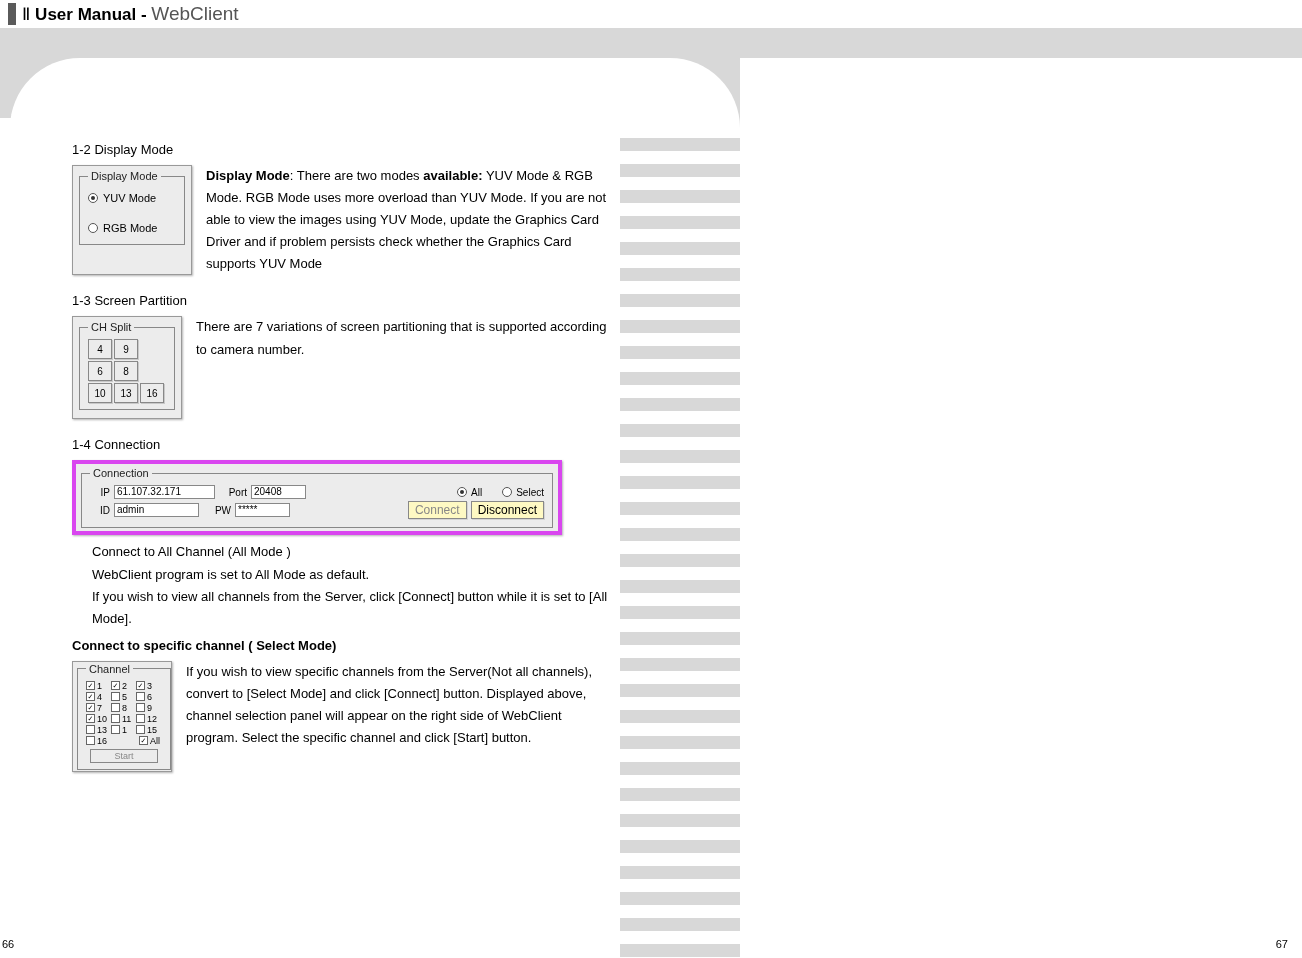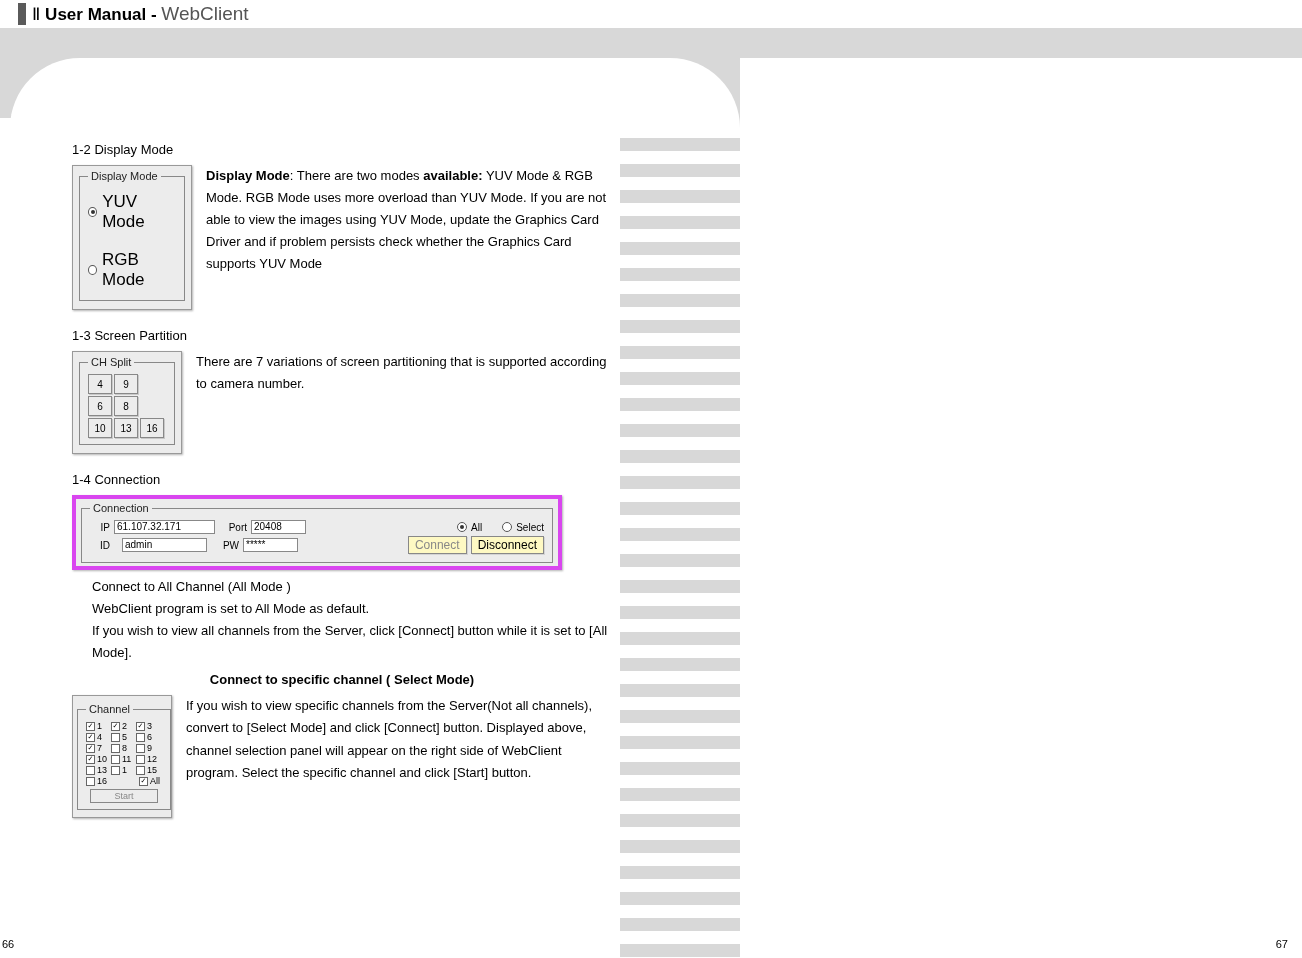--- a/index.html
+++ b/index.html
@@ -9,21 +9,21 @@
     width: 1302px;
     height: 958px;
     position: relative;
     overflow: hidden;
   }
   .header {
     height: 28px;
     background: #fff;
     display: flex;
     align-items: center;
-    padding-left: 18px;
+    padding-left: 8px;
   }
   .header-pillar {
     width: 8px;
     height: 22px;
     background: #5a5a5a;
     margin-right: 6px;
   }
   .header-title {
     font-size: 17px;
   }
@@ -98,21 +98,20 @@
     width: 540px;
   }
   .section-heading {
     font-size: 13px;
     font-weight: 400;
     margin-bottom: 8px;
     margin-top: 12px;
   }
   .section-heading-bold {
     font-weight: 700;
-    text-align: center;
   }
   .row {
     display: flex;
     gap: 14px;
     margin-bottom: 10px;
   }
   .panel {
     background: #ececec;
     border: 1px solid #999;
     box-shadow: 1px 1px 2px rgba(0,0,0,0.3);
@@ -126,21 +125,21 @@
   }
   fieldset.ui-fieldset legend {
     font-size: 11px;
     padding: 0 3px;
     color: #222;
   }
   .radio-row {
     display: flex;
     align-items: center;
     gap: 5px;
-    font-size: 17px;
+    font-size: 11px;
     margin: 4px 0;
   }
   .radio {
     width: 10px; height: 10px;
     border-radius: 50%;
     border: 1px solid #555;
     background: #fff;
     display: inline-flex;
     align-items: center;
     justify-content: center;
@@ -210,21 +209,21 @@
     border: 1px solid #888;
     font-size: 12px;
     padding: 1px 6px;
     box-shadow: 1px 1px 0 rgba(0,0,0,0.1);
   }
   .conn-btn.disabled { color: #888; }
   .channel-panel {
     background: #ececec;
     border: 1px solid #999;
     box-shadow: 1px 1px 2px rgba(0,0,0,0.3);
-    padding: 7px 4px;
+    padding: 1px 4px;
     width: 100px;
   }
   .channel-inner {
     border: 1px solid #888;
     padding: 2px 3px;
   }
   .channel-legend {
     font-size: 10px;
     padding: 0 2px;
   }
@@ -343,21 +342,21 @@
         <span class="conn-input" style="width:55px;">20408</span>
         <span style="flex:1;"></span>
         <span class="radio checked"></span>
         <span>All</span>
         <span style="width:12px;"></span>
         <span class="radio"></span>
         <span>Select</span>
       </div>
       <div class="conn-row">
         <span class="conn-lbl">ID</span>
-        <span class="conn-input" style="width:85px;margin-left:8px;">admin</span>
+        <span class="conn-input" style="width:85px;">admin</span>
         <span class="conn-lbl" style="width:28px;">PW</span>
         <span class="conn-input" style="width:55px;">*****</span>
         <span style="flex:1;"></span>
         <span class="conn-btn disabled">Connect</span>
         <span class="conn-btn">Disconnect</span>
       </div>
     </fieldset>
   </div>
 
   <div class="body-text" style="margin-left:20px;">

